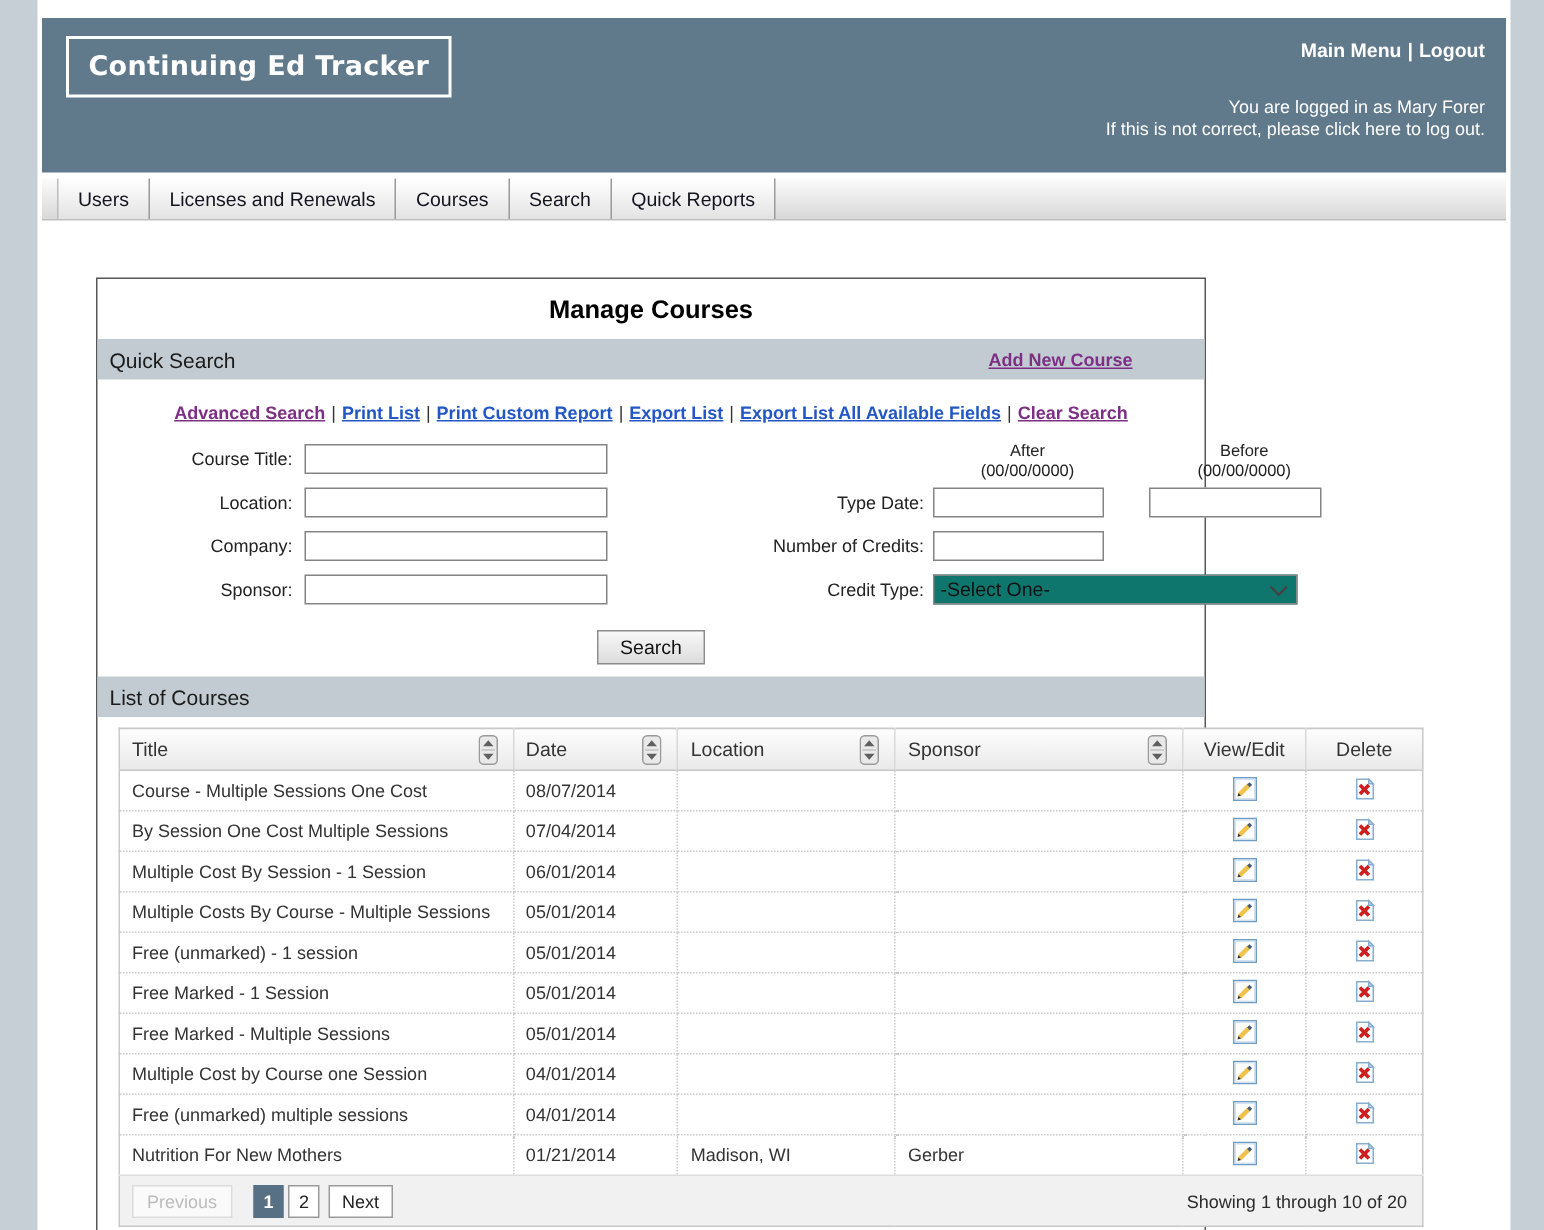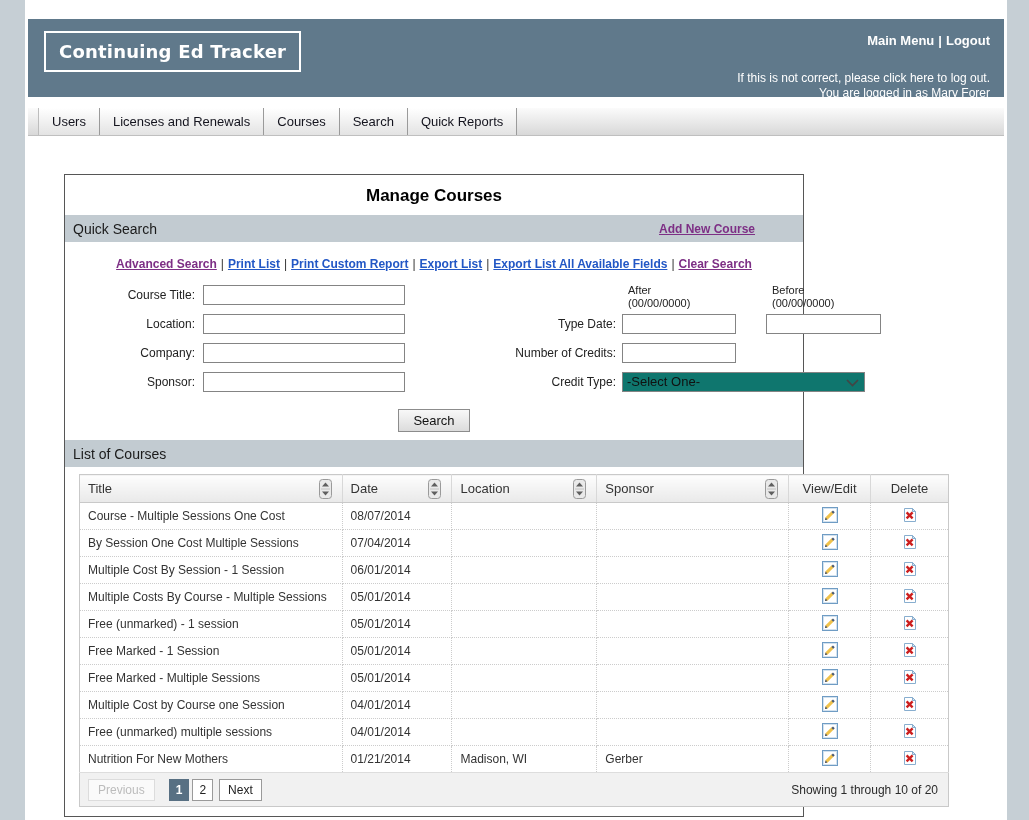--- a/index.html
+++ b/index.html
@@ -5,21 +5,21 @@
   * { margin:0; padding:0; box-sizing:border-box; }
   html,body { width:1029px; height:820px; }
   body {
     background:#C6CFD5;
     font-family:"Liberation Sans", sans-serif;
     overflow:hidden;
   }
   .wrapper { margin-left:25px; width:982px; height:820px; background:#fff; padding-top:8px; }
 
   
-  .header { margin:11px 3px; height:78px; background:#60798B; position:relative; color:#fff; }
+  .header { margin:4px 3px; height:103px; background:#60798B; position:relative; color:#fff; }
   .logo-box {
     position:absolute; left:16px; top:12px;
     border:2px solid #fff; padding:8px 13px;
     font-family:"DejaVu Sans", sans-serif; font-weight:bold; font-size:18px; letter-spacing:0.2px;
   }
   .header-right { position:absolute; right:14px; top:14px; text-align:right; }
   .menu-links { font-size:13px; font-weight:bold; }
   .menu-links a { color:#fff; text-decoration:none; cursor:pointer; }
   .menu-sep { padding:0 4px; }
   .logged-in { margin-top:23px; font-size:12px; line-height:15px; }
@@ -50,21 +50,21 @@
   .link-sep { color:#333; font-weight:normal; padding:0 4px; }
 
   .form-grid { display:flex; margin-top:13px; }
   .form-row { display:flex; align-items:center; height:21px; margin-bottom:8px; }
   .fl-label { width:138px; padding-right:8px; text-align:right; font-size:12px; color:#222; flex:0 0 auto; }
   .fr-label { width:217px; padding-right:6px; text-align:right; font-size:12px; color:#222; flex:0 0 auto; }
   input.txt { height:20px; border:1px solid #848484; font-size:12px; padding:0 3px; font-family:"Liberation Sans",sans-serif; }
   .w202 { width:202px; }
   .w114 { width:114px; }
   .w115 { width:115px; margin-left:30px; }
-  .date-headers { display:flex; margin-bottom:3px; font-size:11px; line-height:13px; color:#222; }
+  .date-headers { display:flex; margin-bottom:3px; font-size:11px; line-height:13px; color:#222; text-align:center; }
   .date-headers .dh-spacer { width:223px; flex:0 0 auto; }
   .dh1 { width:114px; }
   .dh2 { width:115px; margin-left:30px; }
   .select-box {
     width:243px; height:20px; border:1px solid #848484; background:#0f766e;
     display:flex; align-items:center; padding-left:4px; font-size:13px; color:#111;
     position:relative; cursor:pointer;
   }
   .select-box svg { position:absolute; right:5px; top:6px; }
   .search-btn-row { text-align:center; margin-top:9px; padding-bottom:8px; }
@@ -106,22 +106,22 @@
 
 <div class="wrapper">
 
   <div class="header">
     <div class="logo-box">Continuing Ed Tracker</div>
     <div class="header-right">
       <div class="menu-links">
         <a>Main Menu</a><span class="menu-sep">|</span><a>Logout</a>
       </div>
       <div class="logged-in">
+        <div>You are logged in as Mary Forer</div>
         <div><span>If this is not correct, please </span><span class="click-here">click here</span><span> to log out.</span></div>
-        <div>You are logged in as Mary Forer</div>
       </div>
     </div>
   </div>
 
   <div class="nav">
       <div class="nav-tab">Users</div>
       <div class="nav-tab">Licenses and Renewals</div>
       <div class="nav-tab">Courses</div>
       <div class="nav-tab">Search</div>
       <div class="nav-tab">Quick Reports</div>

